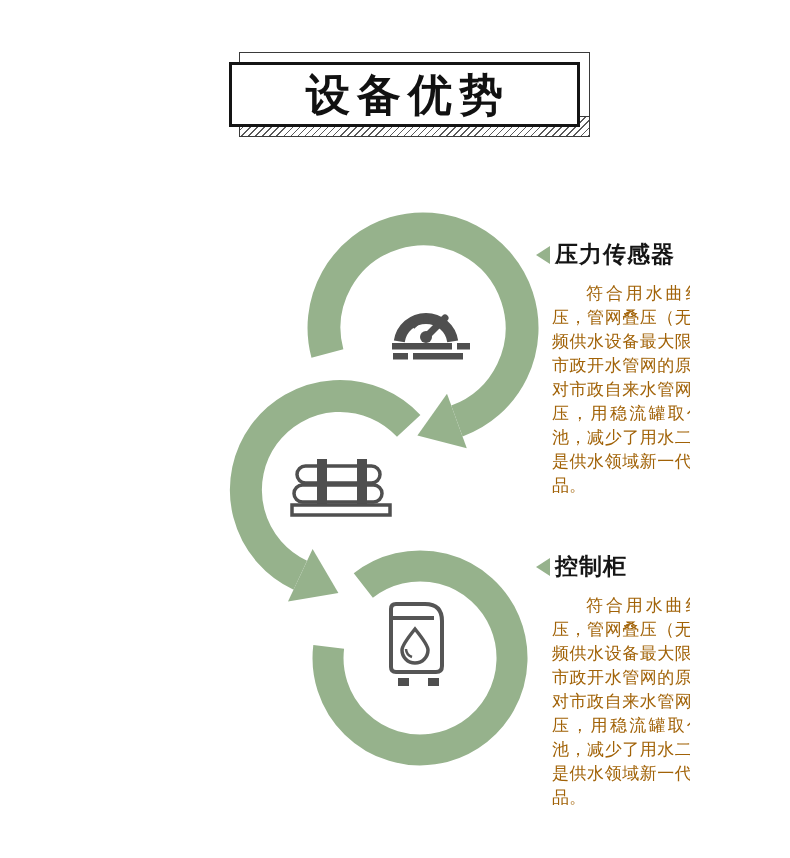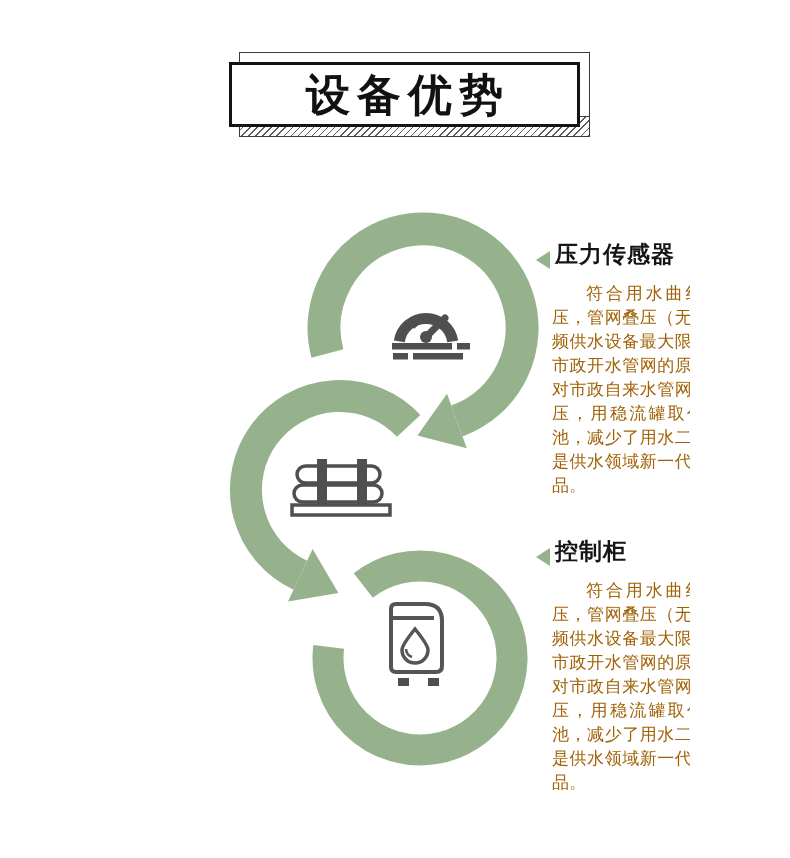--- a/index.html
+++ b/index.html
@@ -27,36 +27,36 @@
   .title-box h1{
     margin:0;font-size:44px;font-weight:bold;color:#111;
     letter-spacing:7px;text-indent:7px;line-height:1;
   }
 
   
   .diagram{position:absolute;left:0;top:0;width:790px;height:858px;pointer-events:none;}
 
   
   .section{position:absolute;}
-  .sec-heading{display:flex;align-items:flex-end;gap:5px;}
+  .sec-heading{display:flex;align-items:center;gap:5px;}
   .sec-heading h2{margin:0;font-size:23px;font-weight:bold;color:#151515;letter-spacing:1px;line-height:1.2;}
   .tri-left{width:0;height:0;border-top:9px solid transparent;border-bottom:9px solid transparent;border-right:14px solid #96B28C;}
   .tri-right{width:0;height:0;border-top:9px solid transparent;border-bottom:9px solid transparent;border-left:14px solid #96B28C;}
   .sec-body{font-size:17px;line-height:24px;color:#a16207;text-align:justify;}
   .sec-body p{margin:0;text-indent:2em;}
   .sec-body p + p{margin-top:12px;}
 
   .sec-pressure{left:536px;top:241px;width:228px;}
   .sec-pressure .sec-body{margin-left:16px;margin-top:13px;width:210px;}
 
   .sec-stacked{left:10px;top:398px;width:222px;}
   .sec-stacked .sec-heading{justify-content:flex-end;}
   .sec-stacked .sec-body{margin-top:12px;width:213px;}
 
-  .sec-control{left:536px;top:538px;width:228px;}
+  .sec-control{left:536px;top:553px;width:228px;}
   .sec-control .sec-body{margin-left:16px;margin-top:13px;width:210px;}
 </style>
 </head>
 <body>
 
 <div class="canvas">
 
   <div class="title-wrap">
     <div class="title-hatch"></div>
     <div class="title-back"></div>

